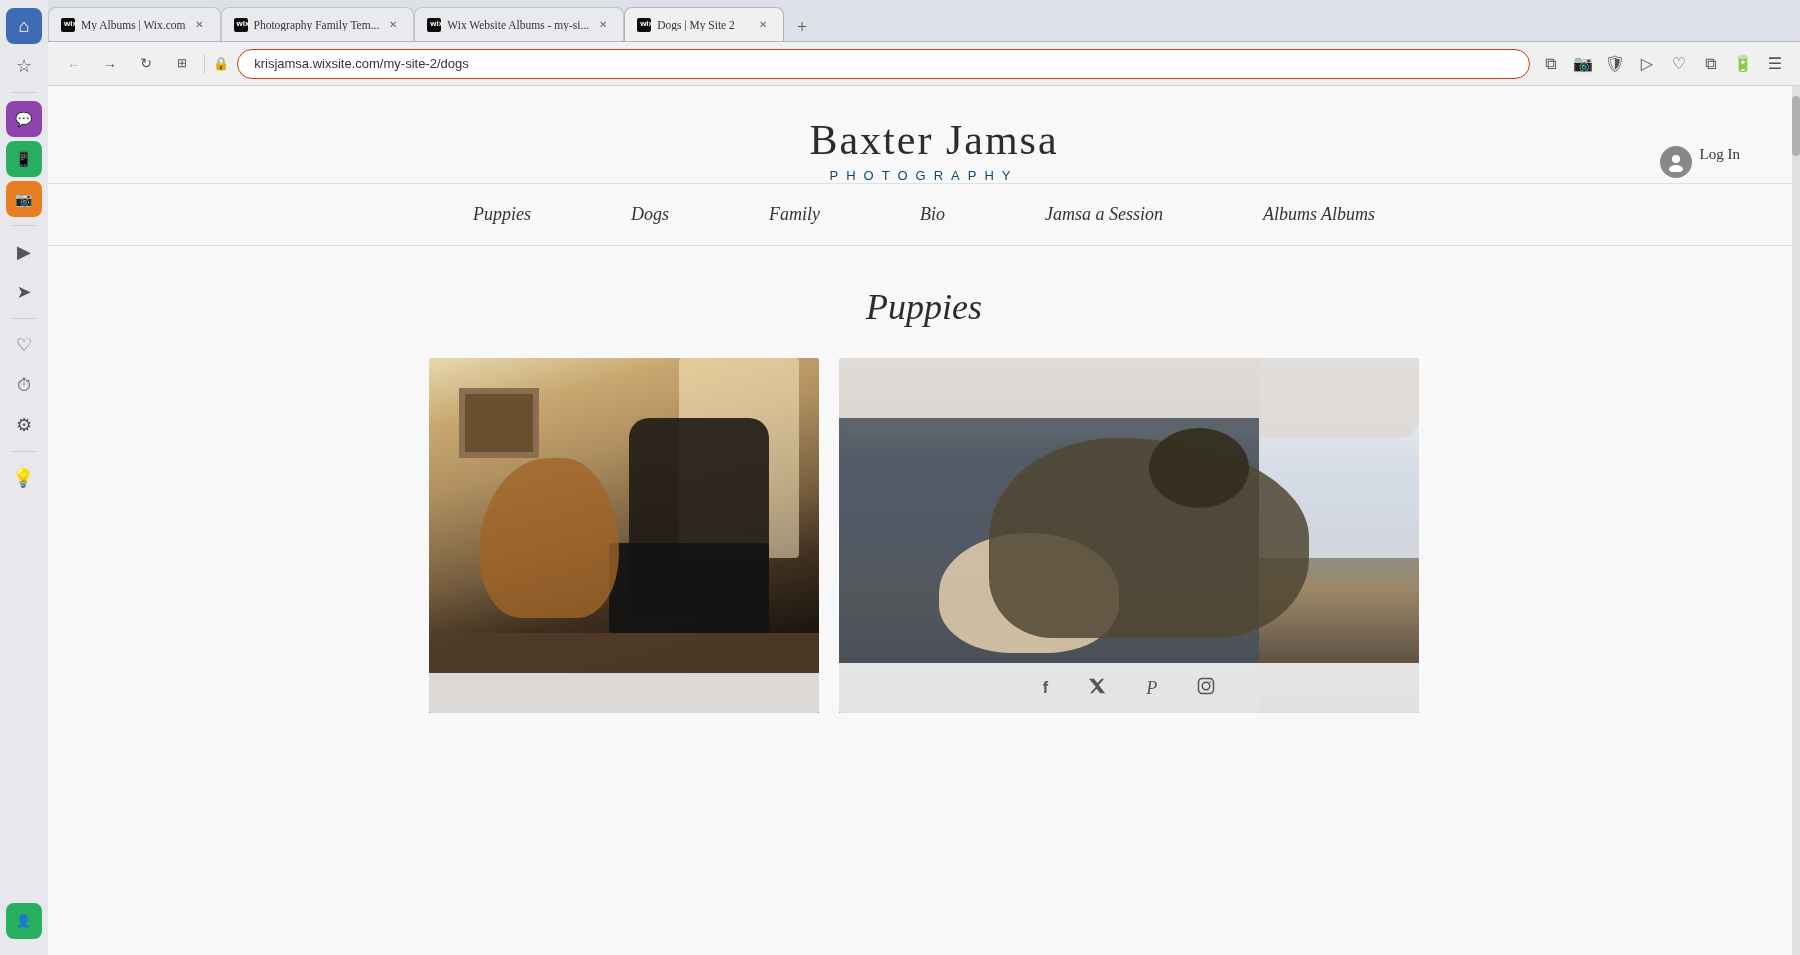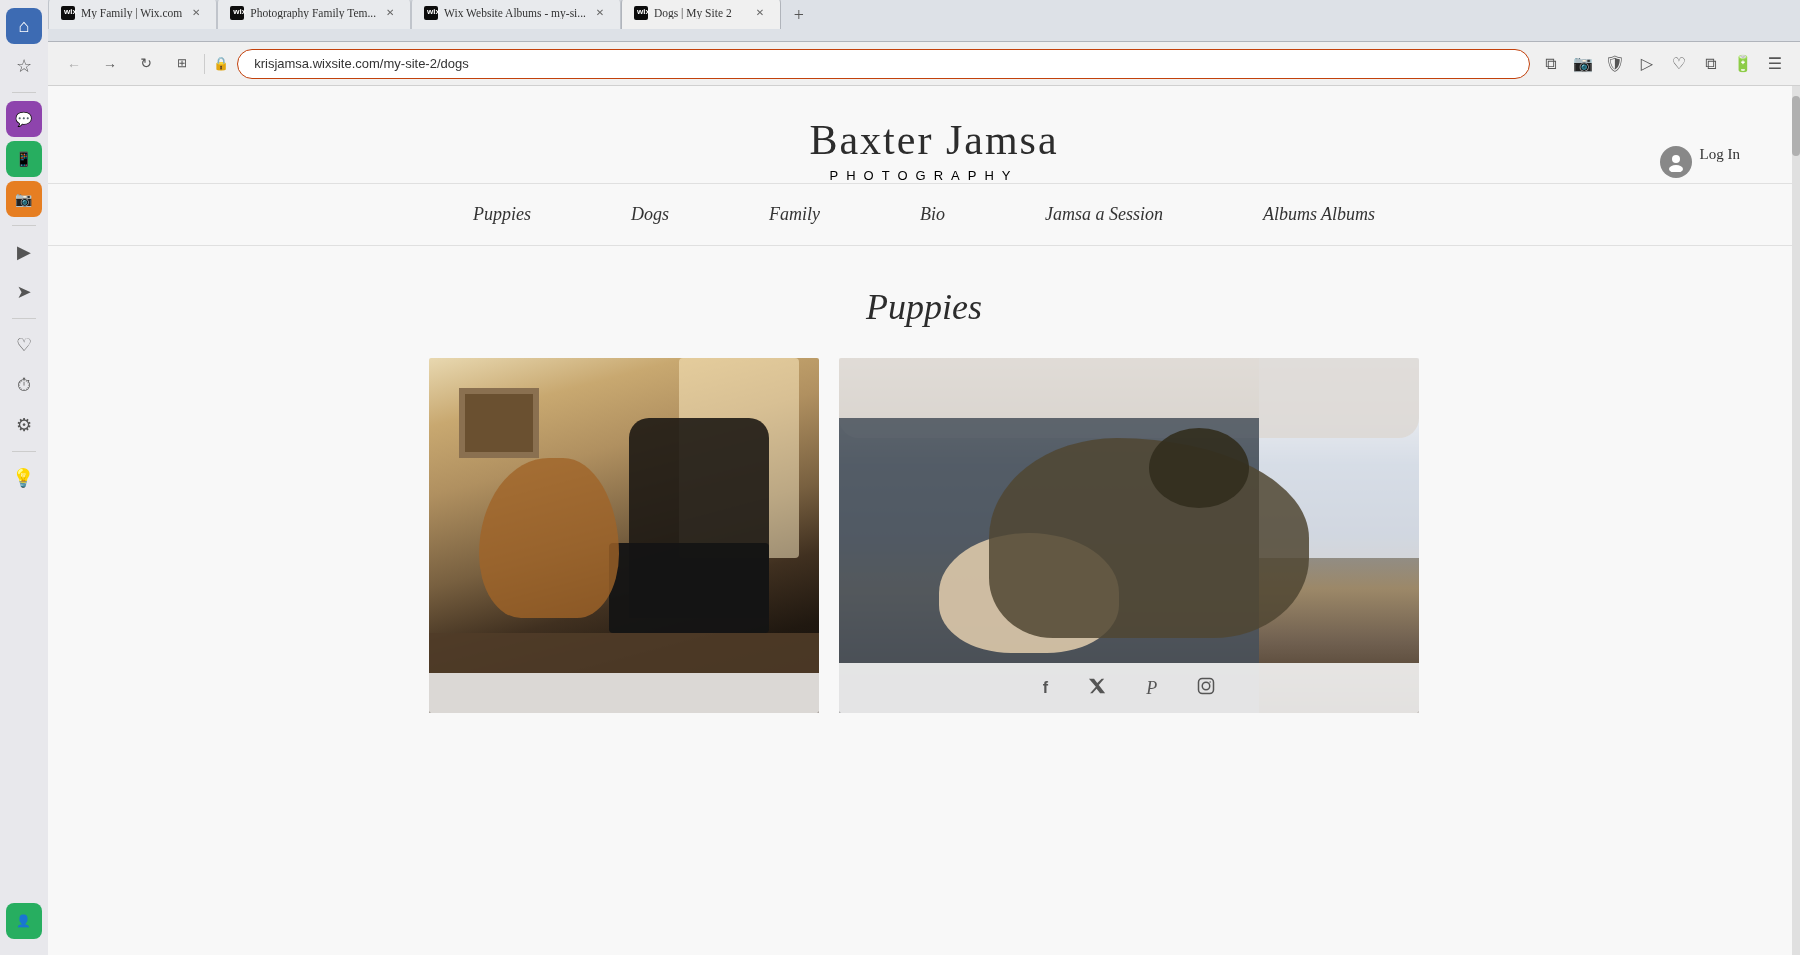--- a/index.html
+++ b/index.html
@@ -40,21 +40,21 @@
       display: flex;
       flex-direction: column;
       height: 955px;
     }
 
     
     .tab-bar {
       background: #dde1e7;
       display: flex;
       align-items: flex-end;
-      padding: 6px 0 12px 0;
+      padding: 6px 0 0 0;
       height: 42px;
       border-bottom: 1px solid #b0b4bb;
     }
     .tab {
       display: flex;
       align-items: center;
       padding: 6px 12px;
       background: #e8eaed;
       border-radius: 8px 8px 0 0;
       font-size: 12px;
@@ -201,21 +201,21 @@
       font-size: 42px;
       font-weight: 400;
       color: #2c2c2c;
       letter-spacing: 2px;
       margin-left: 20px;
     }
     .site-subtitle {
       font-family: Arial, sans-serif;
       font-size: 13px;
       letter-spacing: 8px;
-      color: #000000;
+      color: #0c4a6e;
       margin-top: 4px;
     }
     .login-area {
       position: absolute;
       right: 60px;
       top: 60px;
       display: flex;
       gap: 8px;
       cursor: pointer;
     }
@@ -337,21 +337,21 @@
   <div class="sidebar-divider"></div>
   <div class="sidebar-icon">💡</div>
   <div class="sidebar-icon green" style="font-size:12px; margin-top: auto; margin-bottom:8px;">👤</div>
 </div>
 
 <div class="browser-main">
 
   <div class="tab-bar">
     <div class="tab">
       <span class="tab-favicon wix-logo">wix</span>
-      <span class="tab-title">My Family | Wix.com</span>
+      <span class="tab-title">My Albums | Wix.com</span>
       <span class="tab-close">✕</span>
     </div>
     <div class="tab">
       <span class="tab-favicon wix-logo">wix</span>
       <span class="tab-title">Photography Family Tem...</span>
       <span class="tab-close">✕</span>
     </div>
     <div class="tab">
       <span class="tab-favicon wix-logo">wix</span>
       <span class="tab-title">Wix Website Albums - my-si...</span>

